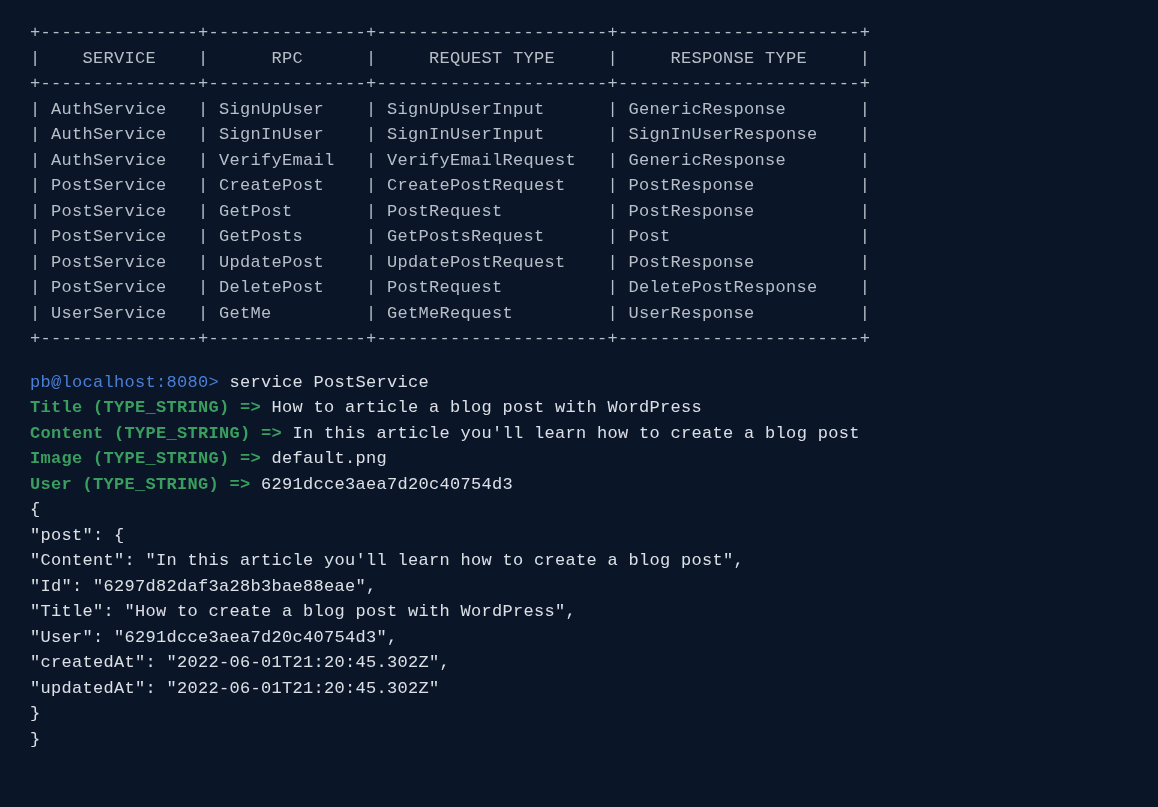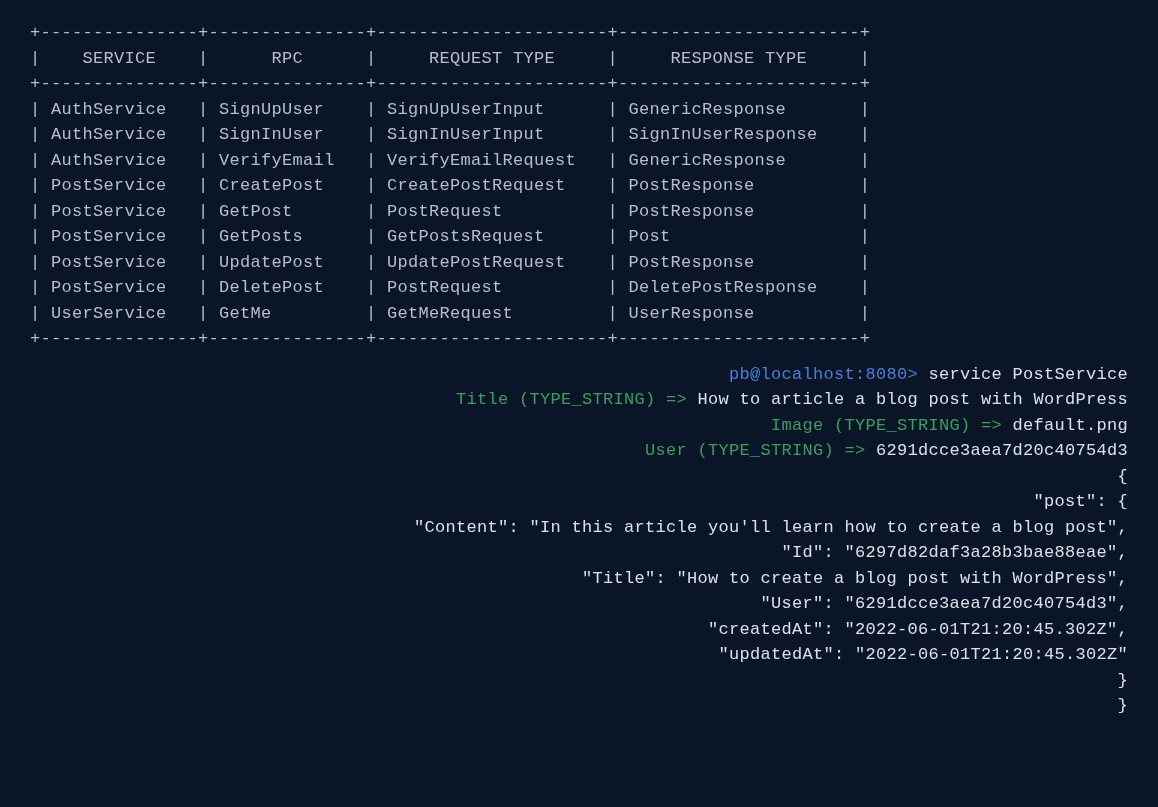--- a/index.html
+++ b/index.html
@@ -9,23 +9,23 @@
       background: #0a1628;
       color: #c8ced8;
       font-family: 'SF Mono', 'Monaco', 'Consolas', 'Courier New', monospace;
       font-size: 17px;
       line-height: 1.5;
       letter-spacing: 0.3px;
     }
     .table { white-space: pre; color: #b8bec8; }
     .prompt-blue { color: #4a7fd8; font-weight: 500; }
     .white { color: #dce0e6; }
-    .green { color: #3a9e5f; }
+    .green { color: #3a9e5f; font-weight: bold; }
     .line { display: block; }
-    .mt { margin-top: 10px; text-align: right; }
+    .mt { margin-top: 18px; }
   </style>
 </head>
 <body>
 
 <div class="table" id="ascii-table">+---------------+---------------+----------------------+-----------------------+
 |    SERVICE    |      RPC      |     REQUEST TYPE     |     RESPONSE TYPE     |
 +---------------+---------------+----------------------+-----------------------+
 | AuthService   | SignUpUser    | SignUpUserInput      | GenericResponse       |
 | AuthService   | SignInUser    | SignInUserInput      | SignInUserResponse    |
 | AuthService   | VerifyEmail   | VerifyEmailRequest   | GenericResponse       |
@@ -36,20 +36,21 @@
 | PostService   | DeletePost    | PostRequest          | DeletePostResponse    |
 | UserService   | GetMe         | GetMeRequest         | UserResponse          |
 +---------------+---------------+----------------------+-----------------------+</div>
 
 <div class="mt">
   <div id="cmds">
       <div class="line"><span class="prompt-blue">pb@localhost:8080&gt;</span><span class="white"> service PostService</span></div>
     </div>
   <div id="inputs">
       <div class="line"><span class="green">Title (TYPE_STRING) =&gt; </span><span class="white">How to article a blog post with WordPress</span></div>
+      <div class="line"><span class="green">Content (TYPE_STRING) =&gt; </span><span class="white">In this article you'll learn how to create a blog post</span></div>
       <div class="line"><span class="green">Image (TYPE_STRING) =&gt; </span><span class="white">default.png</span></div>
       <div class="line"><span class="green">User (TYPE_STRING) =&gt; </span><span class="white">6291dcce3aea7d20c40754d3</span></div>
     </div>
   <div id="resp">
       <div class="line white">{</div>
       <div class="line white">  "post": {</div>
       <div class="line white">    "Content": "In this article you'll learn how to create a blog post",</div>
       <div class="line white">    "Id": "6297d82daf3a28b3bae88eae",</div>
       <div class="line white">    "Title": "How to create a blog post with WordPress",</div>
       <div class="line white">    "User": "6291dcce3aea7d20c40754d3",</div>

